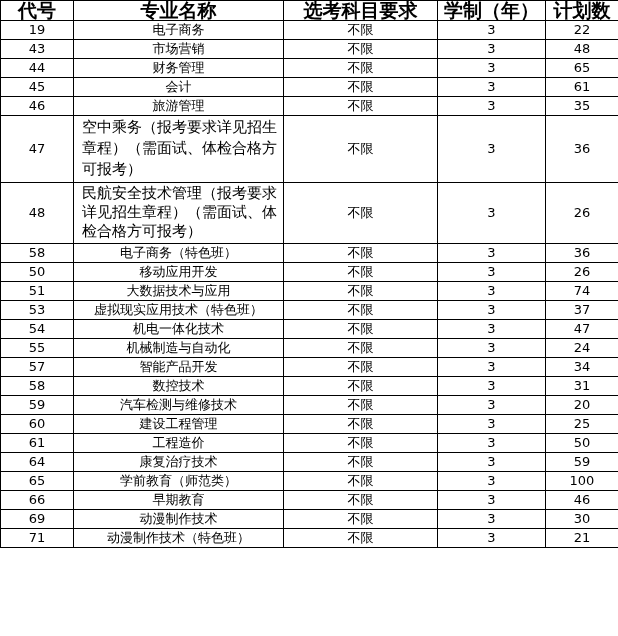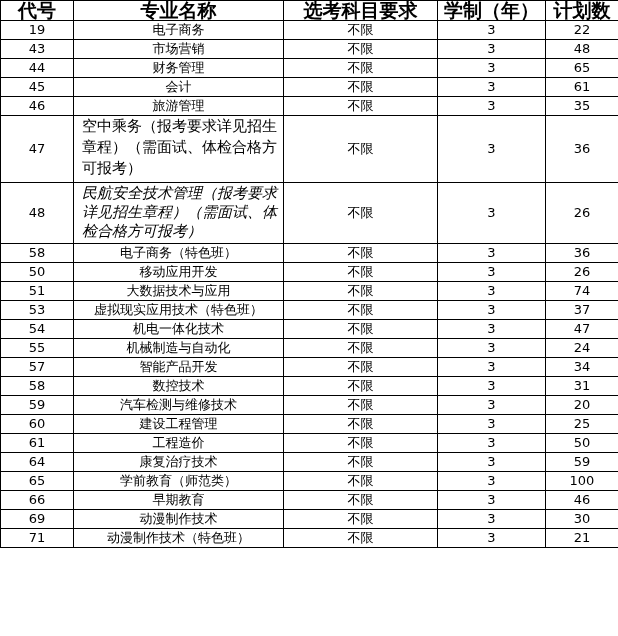--- a/index.html
+++ b/index.html
@@ -63,28 +63,28 @@
   </tr>
       <tr>
     <td>46</td>
     <td class="name">旅游管理</td>
     <td>不限</td>
     <td>3</td>
     <td>35</td>
   </tr>
       <tr class="multi">
     <td>47</td>
-    <td class="name" style="text-align: left; padding: 1px 6px 2px 8px; font-size: 15px; line-height: 21px; font-family: Liberation Mono, monospace;">空中乘务（报考要求详见招生章程）（需面试、体检合格方可报考）</td>
+    <td class="name" style="text-align: left; padding: 1px 6px 2px 8px; font-size: 15px; line-height: 21px;">空中乘务（报考要求详见招生章程）（需面试、体检合格方可报考）</td>
     <td>不限</td>
     <td>3</td>
     <td>36</td>
   </tr>
       <tr class="multi">
     <td>48</td>
-    <td class="name" style="text-align: left; padding: 1px 6px 2px 8px; font-size: 15px; line-height: 19px; font-style: italic;">民航安全技术管理（报考要求详见招生章程）（需面试、体检合格方可报考）</td>
+    <td class="name" style="text-align: left; padding: 1px 6px 2px 8px; font-size: 15px; line-height: 19px;">民航安全技术管理（报考要求详见招生章程）（需面试、体检合格方可报考）</td>
     <td>不限</td>
     <td>3</td>
     <td>26</td>
   </tr>
       <tr>
     <td>58</td>
     <td class="name">电子商务（特色班）</td>
     <td>不限</td>
     <td>3</td>
     <td>36</td>

